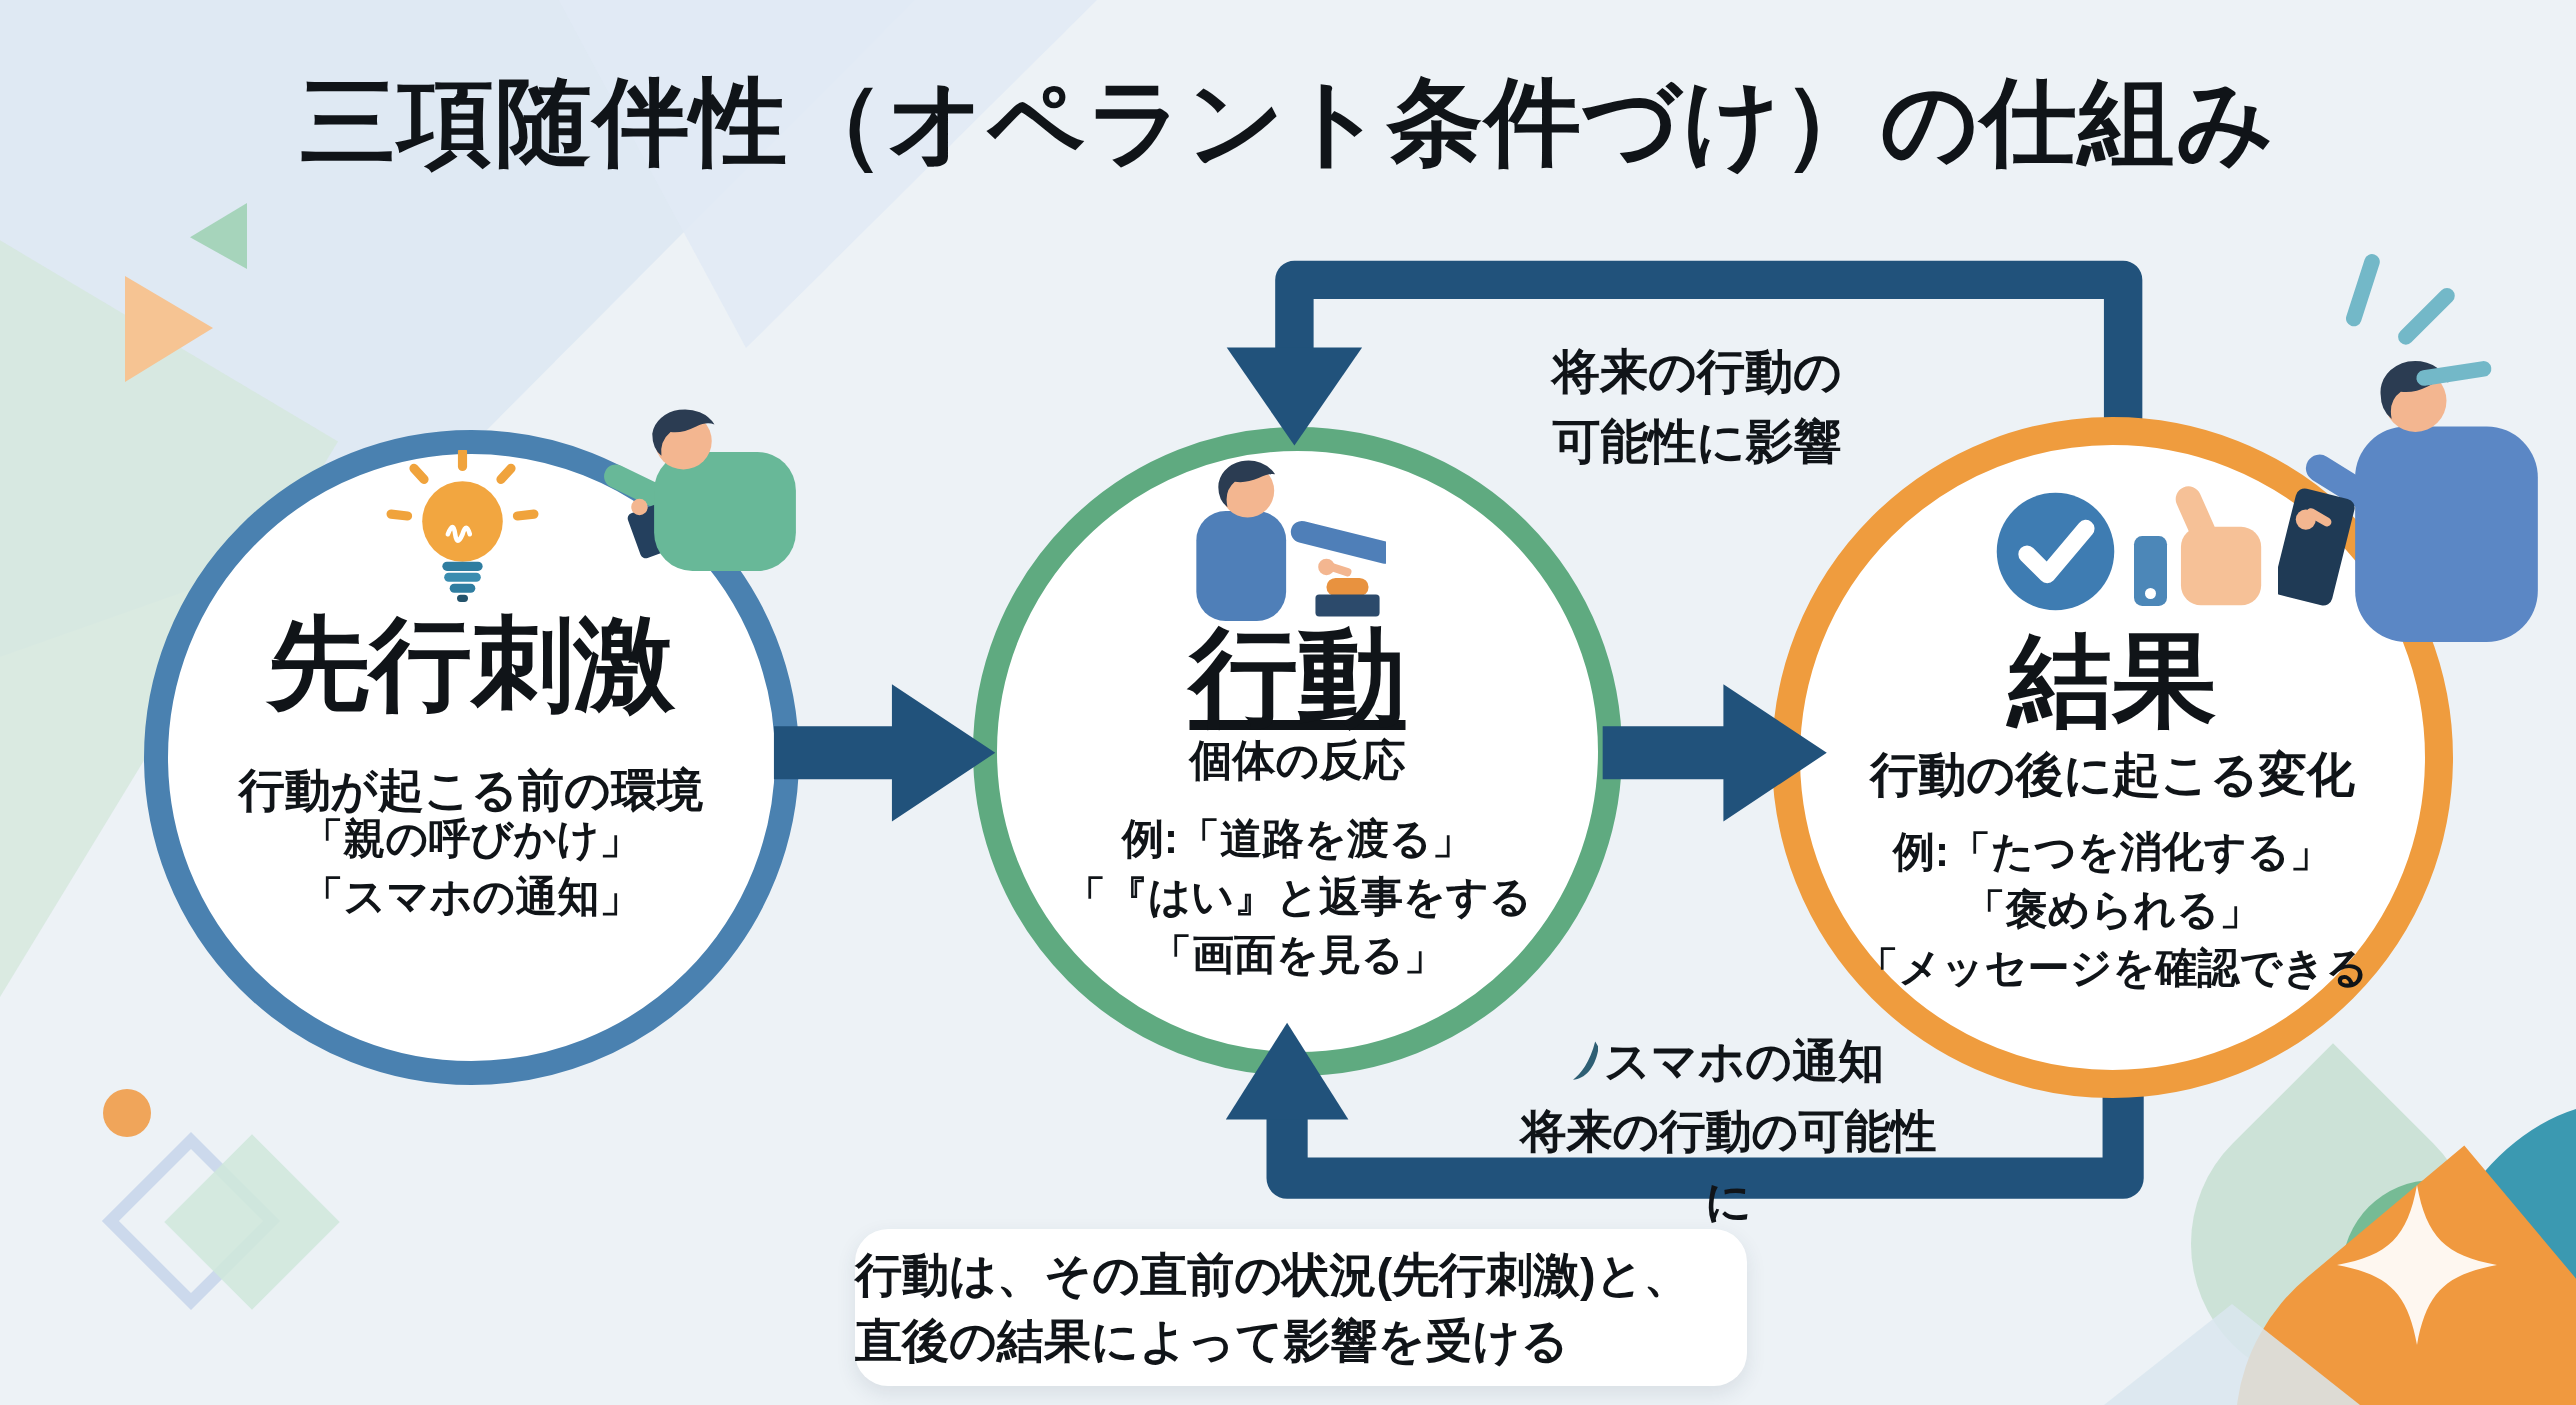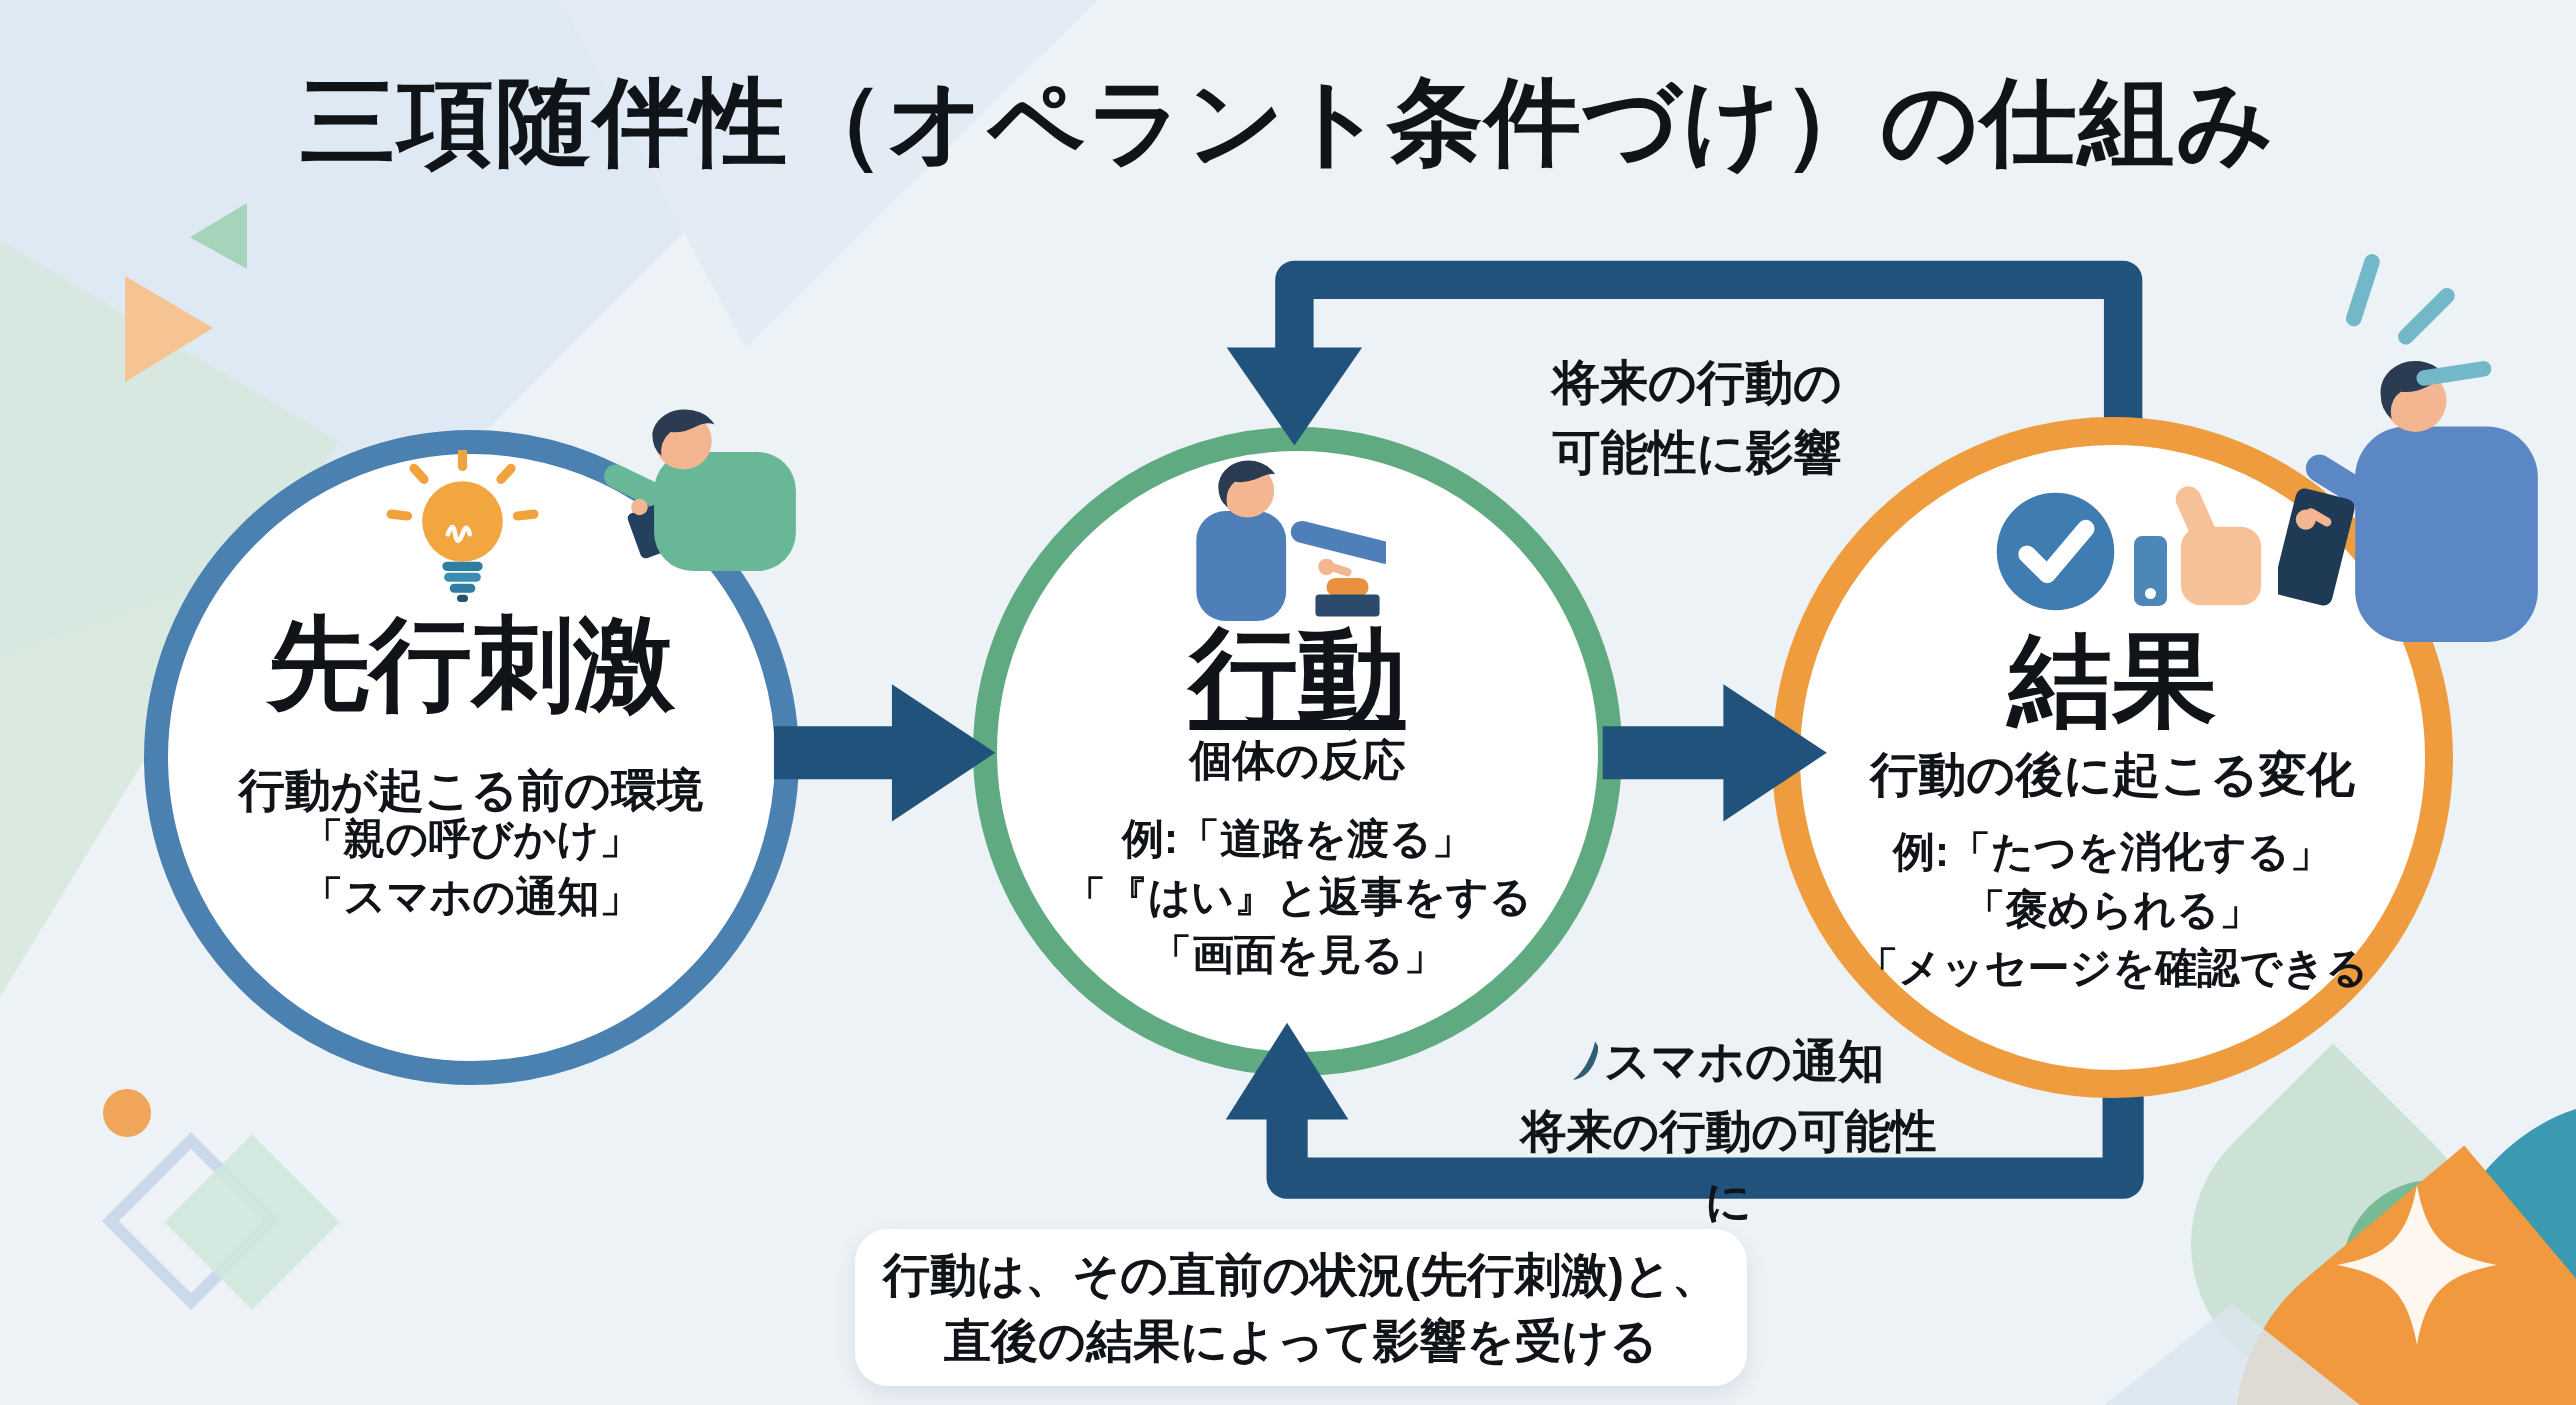--- a/index.html
+++ b/index.html
@@ -53,21 +53,21 @@
   .node-title{font-weight:900;line-height:1.05;}
   .node-sub{font-weight:800;}
   .node-examples{font-weight:700;font-size:42px;line-height:58px;}
   
   .loop-label{position:absolute;z-index:5;text-align:center;font-weight:800;
     font-size:48px;line-height:70px;}
   .swoosh{display:inline-block;vertical-align:-3.7px;margin-right:5.5px;}
   
   .caption-box{left:855px;top:1229px;width:892px;height:157px;background:#ffffff;
     border-radius:33px;z-index:5;box-shadow:0 7.3px 20px rgba(40,60,80,.10);
-    display:flex;flex-direction:column;justify-content:center;text-align:center;
+    display:flex;flex-direction:column;justify-content:center;text-align:left;
     font-size:47px;font-weight:800;line-height:66px;}
   
   .illus{position:absolute;z-index:4;}
   .phone-icon-box{position:absolute;left:2134px;top:536px;width:33px;height:70px;
     background:#4c87b8;border-radius:8.2px;z-index:4;}
   .phone-dot{position:absolute;left:11px;bottom:7.3px;width:11px;height:11px;border-radius:50%;background:#ffffff;}
 </style>
 </head>
 <body>
 
@@ -101,21 +101,21 @@
 
   <svg class="svg-layer arrows-above" viewBox="0 0 2816 1536" width="2576" height="1405">
     <polygon points="1341,380 1489,380 1415,487" fill="#21527b"></polygon>
     <polygon points="1340,1224 1474,1224 1407,1118" fill="#21527b"></polygon>
     <polygon points="846,794 975,794 975,748 1088,823 975,898 975,852 846,852" fill="#21527b"></polygon>
     <polygon points="1752,794 1884,794 1884,748 1997,823 1884,898 1884,852 1752,852" fill="#21527b"></polygon>
   </svg>
 
   <div class="abs main-title">三項随伴性（オペラント条件づけ）の仕組み</div>
 
-  <div class="loop-label" style="left:1514px;top:348px;width:366px;">
+  <div class="loop-label" style="left:1514px;top:337px;width:366px;">
     <div>将来の行動の</div>
     <div>可能性に影響</div>
   </div>
 
   <div class="loop-label" style="left:1500px;top:1026px;width:457px;font-size:46px;line-height:70px;">
     <div>
       <svg class="swoosh" width="25.6" height="40" viewBox="0 0 30 46">
         <path d="M26,0 C20,24 9,38 0,45 C15,44 27,29 30,7 Z" fill="#2e5f74"></path>
       </svg><span>スマホの通知</span>
     </div>

